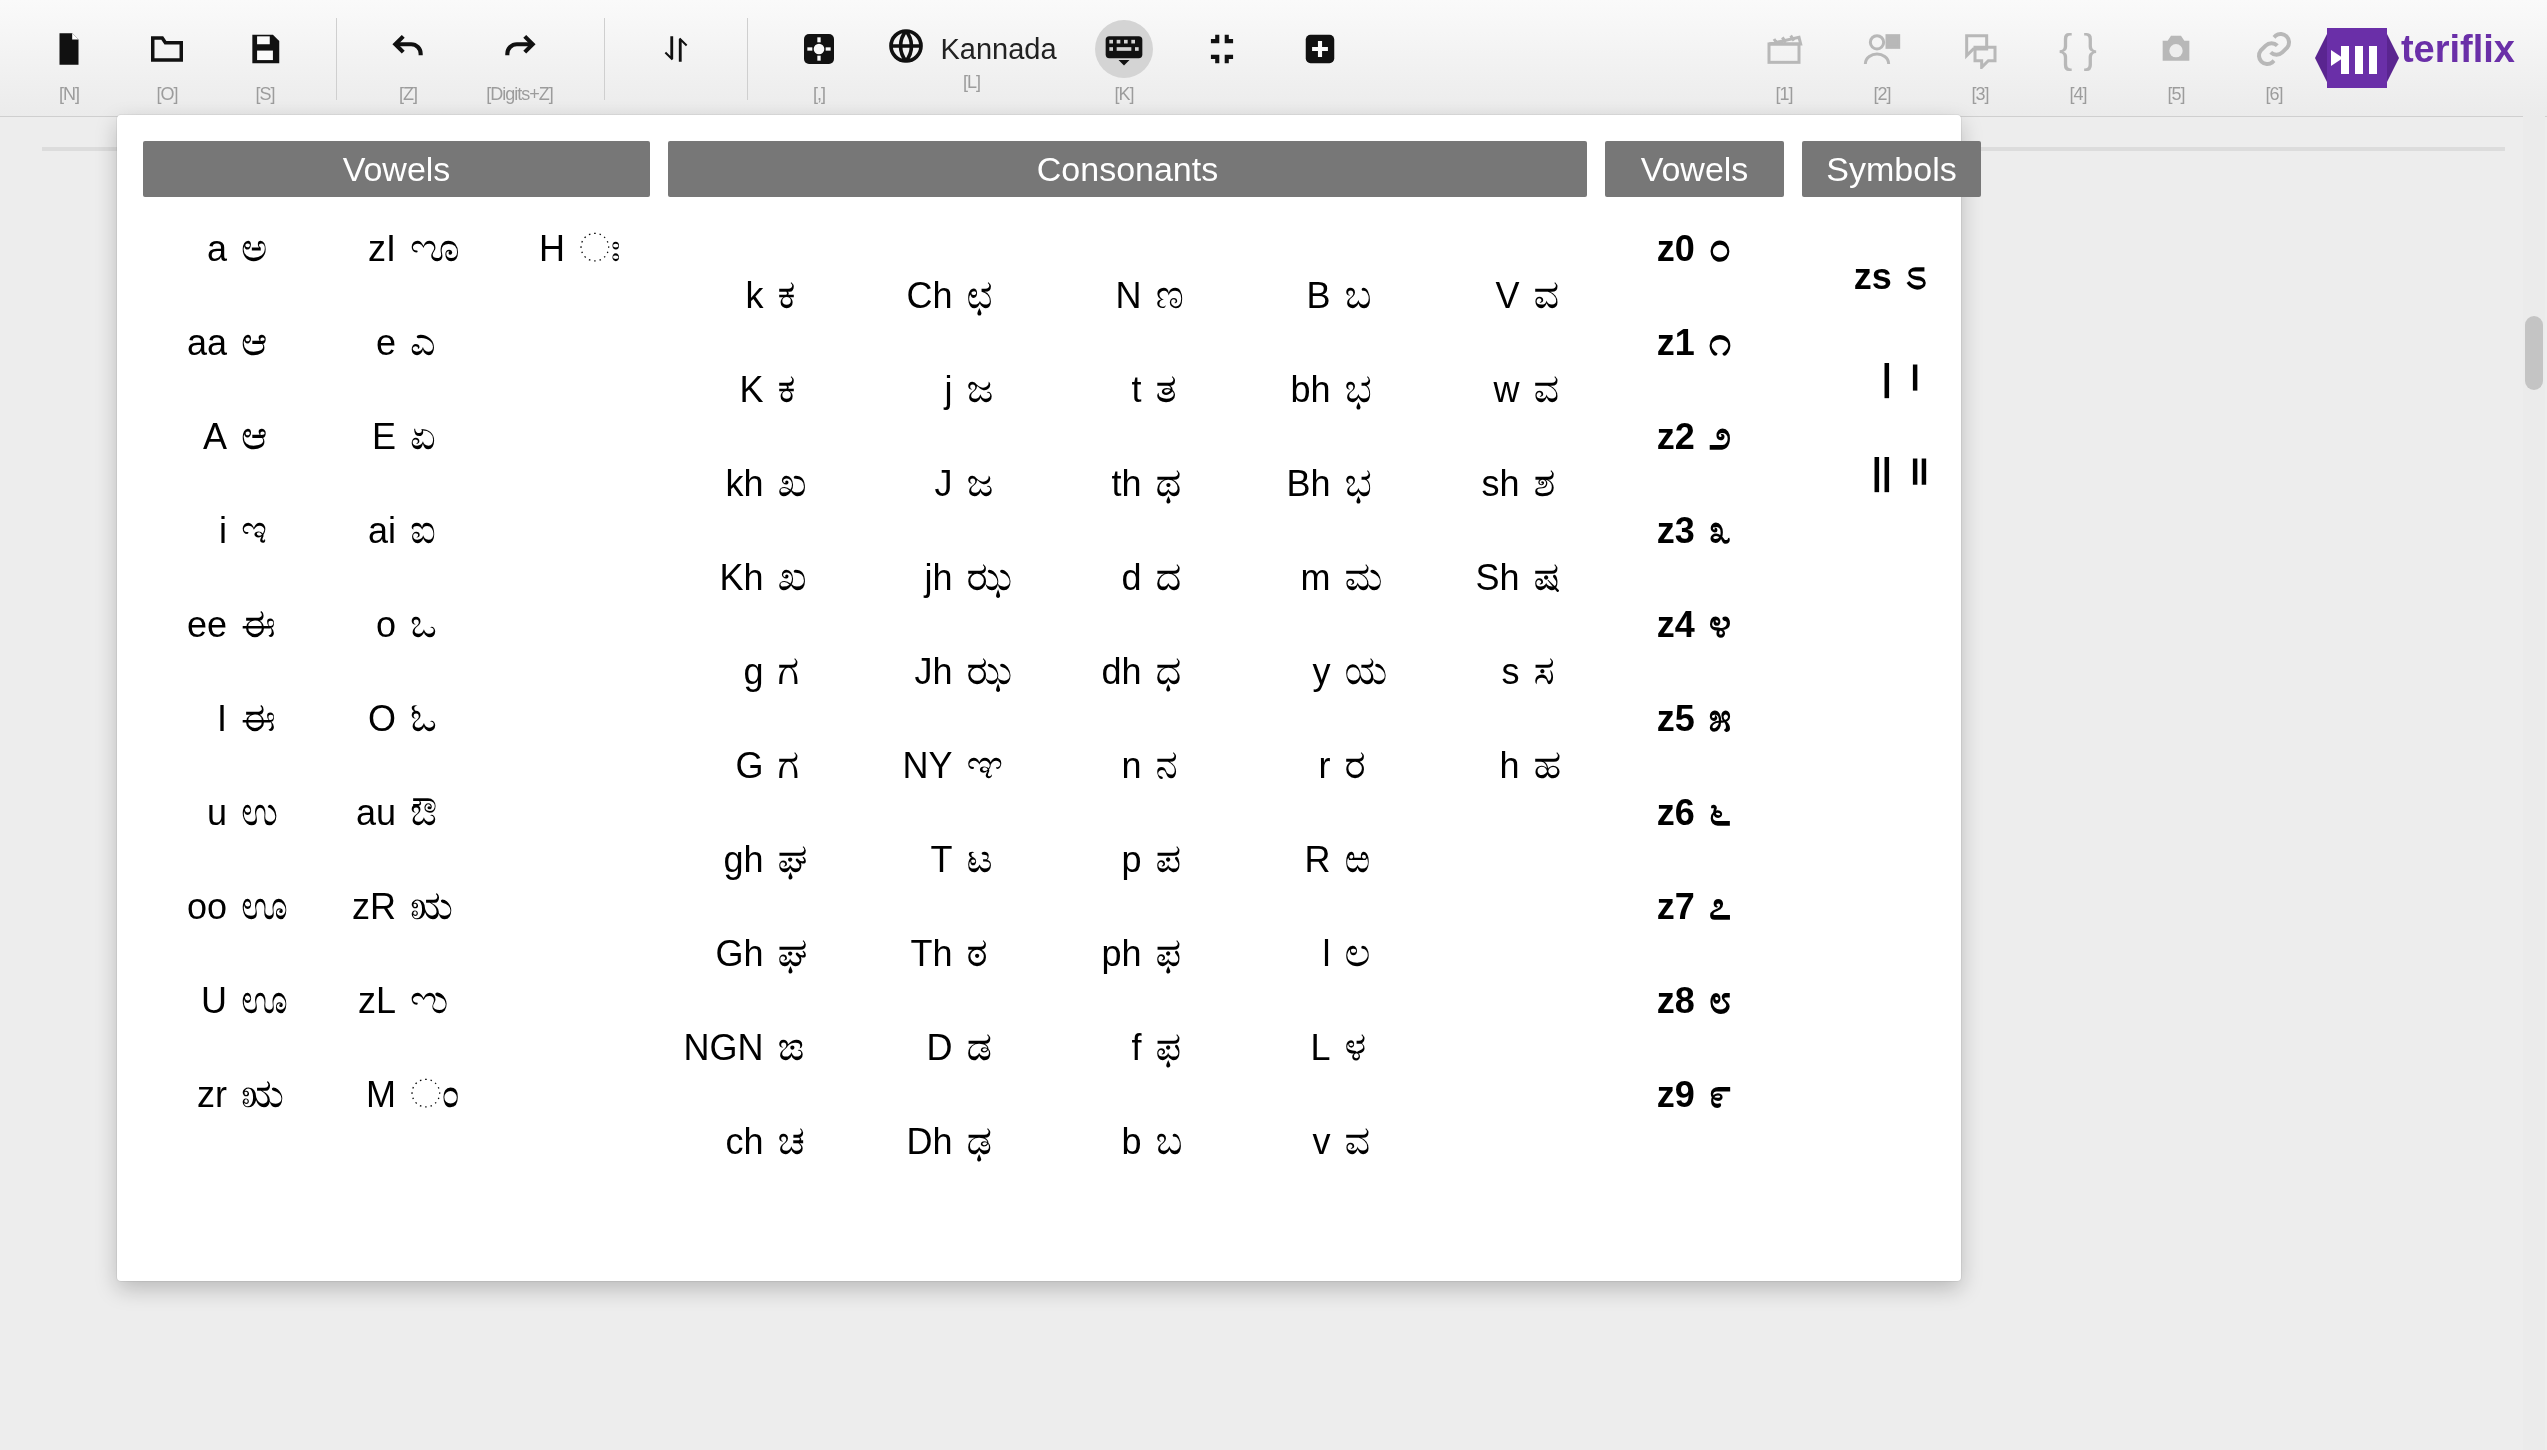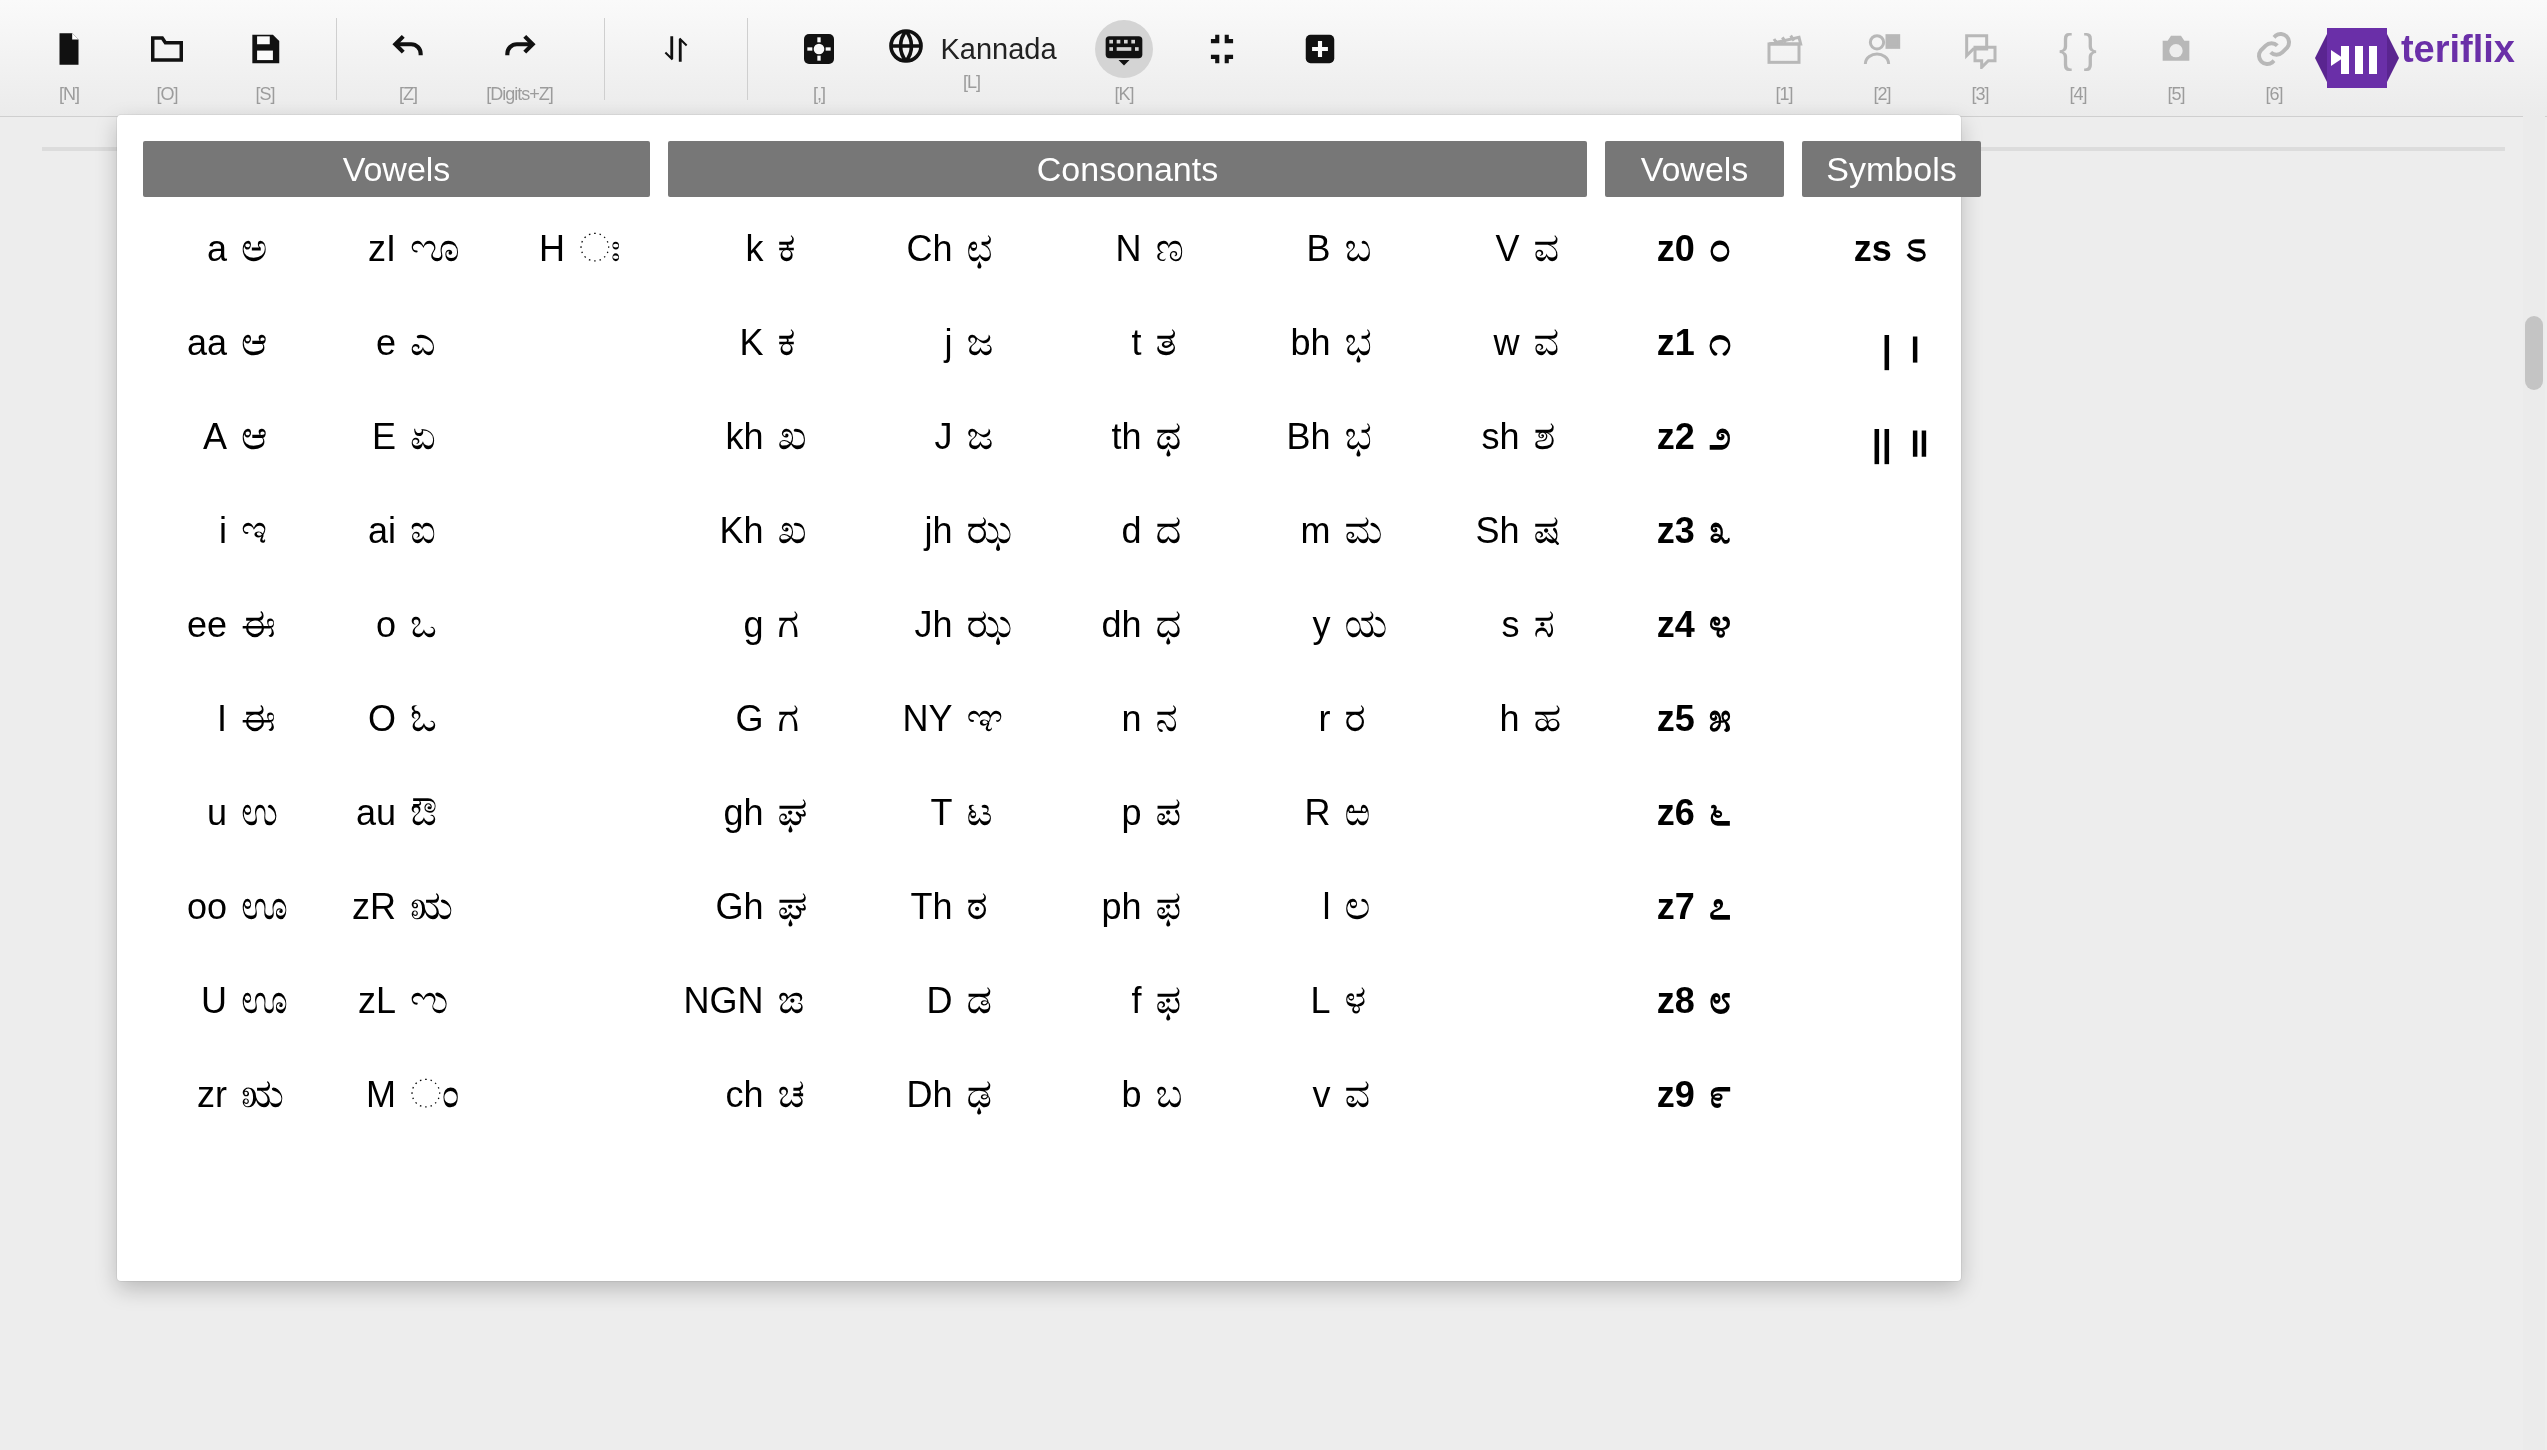--- a/index.html
+++ b/index.html
@@ -132,23 +132,23 @@
     padding-right: 14px;
     color: #000;
   }
   .cell .scr {
     width: 42%;
     text-align: left;
     font-size: 40px;
     color: #000;
   }
   .sec.vowels { width: 555px; }
-  .sec.consonants { width: 919px; }
+  .sec.consonants { width: 919px; gap: 47px; }
   .sec.digits { width: 185px; }
-  .sec.symbols { width: 187px; }
+  .sec.symbols { width: 187px; gap: 28px; }
   
   .page-scroll {
     position:absolute; right:4px; top:316px; width:18px; height:74px;
     background:#c4c4c4; border-radius:9px;
   }
   .page-scroll-track {
     position:absolute; right:2px; top:115px; width:22px; bottom:0;
     background: #ebebeb;
   }
   svg { display:block; }

